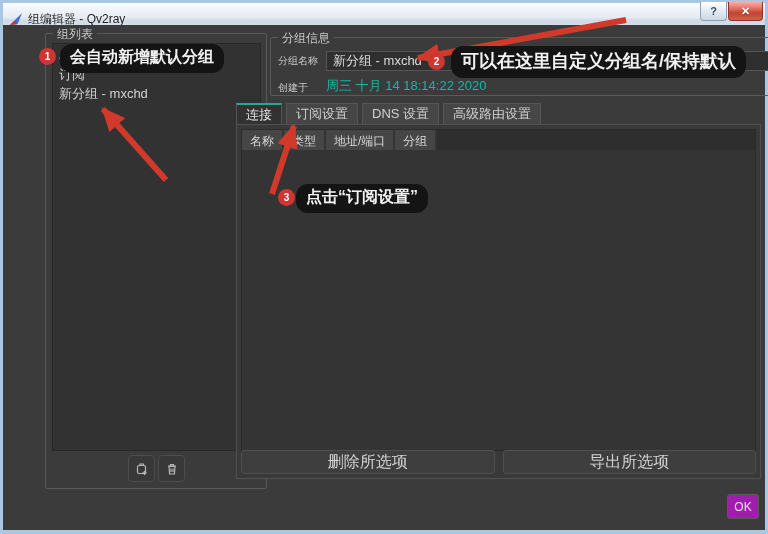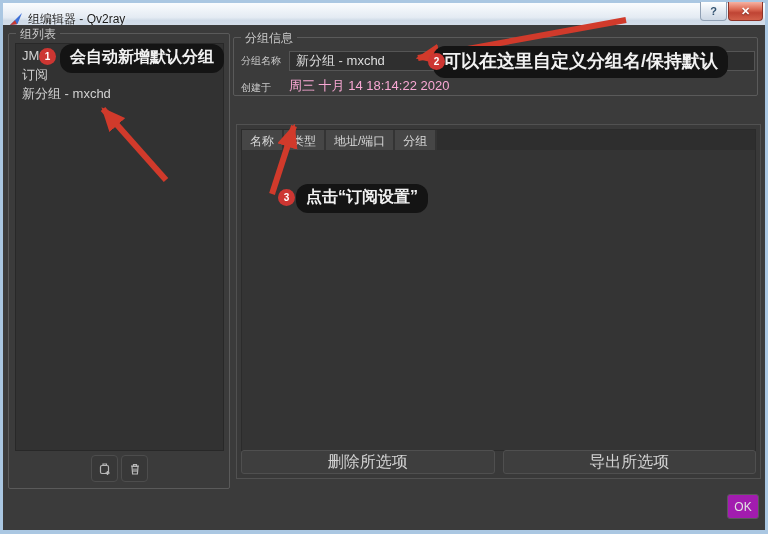--- a/index.html
+++ b/index.html
@@ -24,21 +24,21 @@
     height:19px; border:1px solid #90a0b4; border-top:none;
     border-radius:0 0 4px 4px; font-size:11px; font-weight:bold;
     display:flex; align-items:center; justify-content:center; cursor:pointer;
   }
   .cap-help { width:27px; background:linear-gradient(#ffffff,#e6ecf3 45%,#ccd7e4); color:#31516e; }
   .cap-close { width:35px; background:linear-gradient(#f6b2a2,#dd6b55 40%,#bf4434 60%,#d2604a); border-color:#8c3328; color:#fff; text-shadow:0 1px 1px #7a2a20; }
 
   
   .client { position:absolute; left:0; top:22px; width:762px; height:505px; background:#3b3b3b; }
 
-  .groupbox { position:absolute; border:1px solid #5a5a5a; border-radius:2px; }
+  .groupbox { position:absolute; border:1px solid #5a5a5a; border-radius:2px;margin-left:37px; }
   .groupbox-label {
     position:absolute; top:-8px; left:7px; background:#3b3b3b;
     padding:0 4px; font-size:12px; color:#c9c9c9; white-space:nowrap;
   }
 
   
   .left-box { left:5px; top:8px; width:222px; height:456px; }
   .group-list { position:absolute; left:6px; top:9px; width:209px; height:408px; background:#323232; border:1px solid #282828; }
   .list-item { padding:1px 6px; font-size:13px; line-height:17px; color:#d2d2d2; cursor:pointer; white-space:nowrap; }
   .list-item:first-child { padding-top:3px; }
@@ -51,21 +51,21 @@
   .tool-btn svg { stroke:#b8b8b8; fill:none; stroke-width:1.2; }
 
   
   .info-box { left:230px; top:12px; width:525px; height:59px; }
   .field-label { position:absolute; font-size:10px; color:#cccccc; white-space:nowrap; }
   .name-input {
     position:absolute; left:55px; top:13px; width:466px; height:20px;
     background:#2f2f2f; border:1px solid #555; color:#dddddd;
     font-size:13px; padding:0 6px; font-family:"Liberation Sans", sans-serif;
   }
-  .created-value { position:absolute; left:55px; top:39px; font-size:13px; color:#f9a8d4; white-space:nowrap; }
+  .created-value { position:absolute; left:55px; top:39px; font-size:13px; color:#14b8a6; white-space:nowrap; }
 
   
   .tabbar { position:absolute; left:233px; top:78px; height:21px; display:flex; gap:4px; align-items:flex-end; }
   .tab {
     height:21px; padding:0 9px; font-size:13px; color:#d0d0d0;
     background:#464646; border:1px solid #565656; border-bottom:none;
     display:flex; align-items:center; cursor:pointer; white-space:nowrap;
   }
   .tab.active { background:#323232; border-top:2px solid #20a89c; color:#e2e2e2; }
 
@@ -89,21 +89,21 @@
   }
 
   
   .overlay { position:absolute; left:-3px; top:-3px; width:768px; height:534px; z-index:50; pointer-events:none; }
   .overlay svg.arrows { position:absolute; left:0; top:0; }
   .tip {
     position:absolute; background:#141414; color:#f2f2f2; font-weight:600;
     padding:3px 10px 5px; border-radius:12px; white-space:nowrap;
   }
   .tip1 { left:60px; top:44px; font-size:16px; }
-  .tip2 { left:433px; top:46px; font-size:18px; }
+  .tip2 { left:451px; top:46px; font-size:18px; }
   .tip3 { left:296px; top:184px; font-size:16px; }
   .badge {
     position:absolute; width:17px; height:17px; border-radius:50%;
     background:#cd3632; color:#ffffff; font-size:10px; font-weight:bold;
     display:flex; align-items:center; justify-content:center;
   }
   .badge1 { left:39px; top:48px; }
   .badge2 { left:428px; top:53px; }
   .badge3 { left:278px; top:189px; }
 </style>
@@ -154,20 +154,26 @@
     </div>
 
     <div class="groupbox info-box">
       <span class="groupbox-label">分组信息</span>
       <span class="field-label" style="left:7px; top:16px;">分组名称</span>
       <input class="name-input" type="text" value="新分组 - mxchd" style="">
       <span class="field-label" style="left:7px; top:43px;">创建于</span>
       <span class="created-value">周三 十月 14 18:14:22 2020</span>
     </div>
 
+    <div class="tabbar">
+      <div class="tab active">连接</div>
+      <div class="tab">订阅设置</div>
+      <div class="tab">DNS 设置</div>
+      <div class="tab">高级路由设置</div>
+    </div>
 
     <div class="tab-frame">
       <div class="conn-table">
         <div class="header-row">
           <div class="header-cell">名称</div>
           <div class="header-cell">类型</div>
           <div class="header-cell">地址/端口</div>
           <div class="header-cell">分组</div>
         </div>
       </div>

